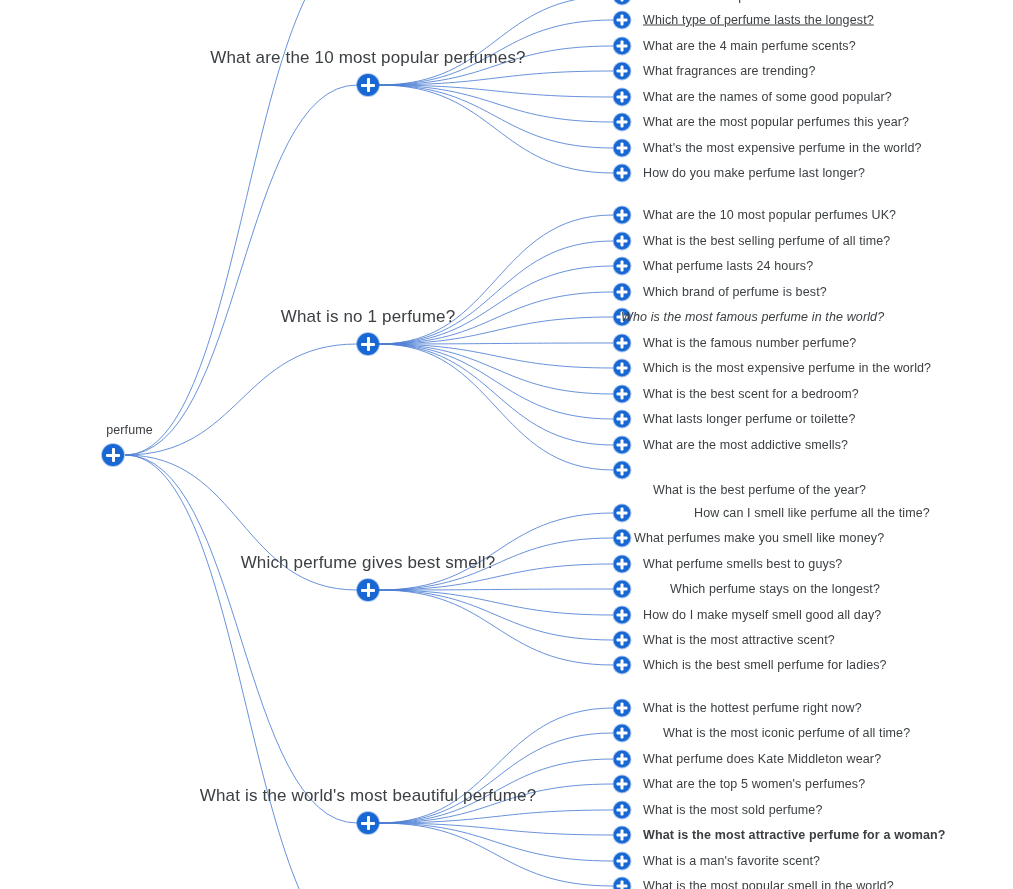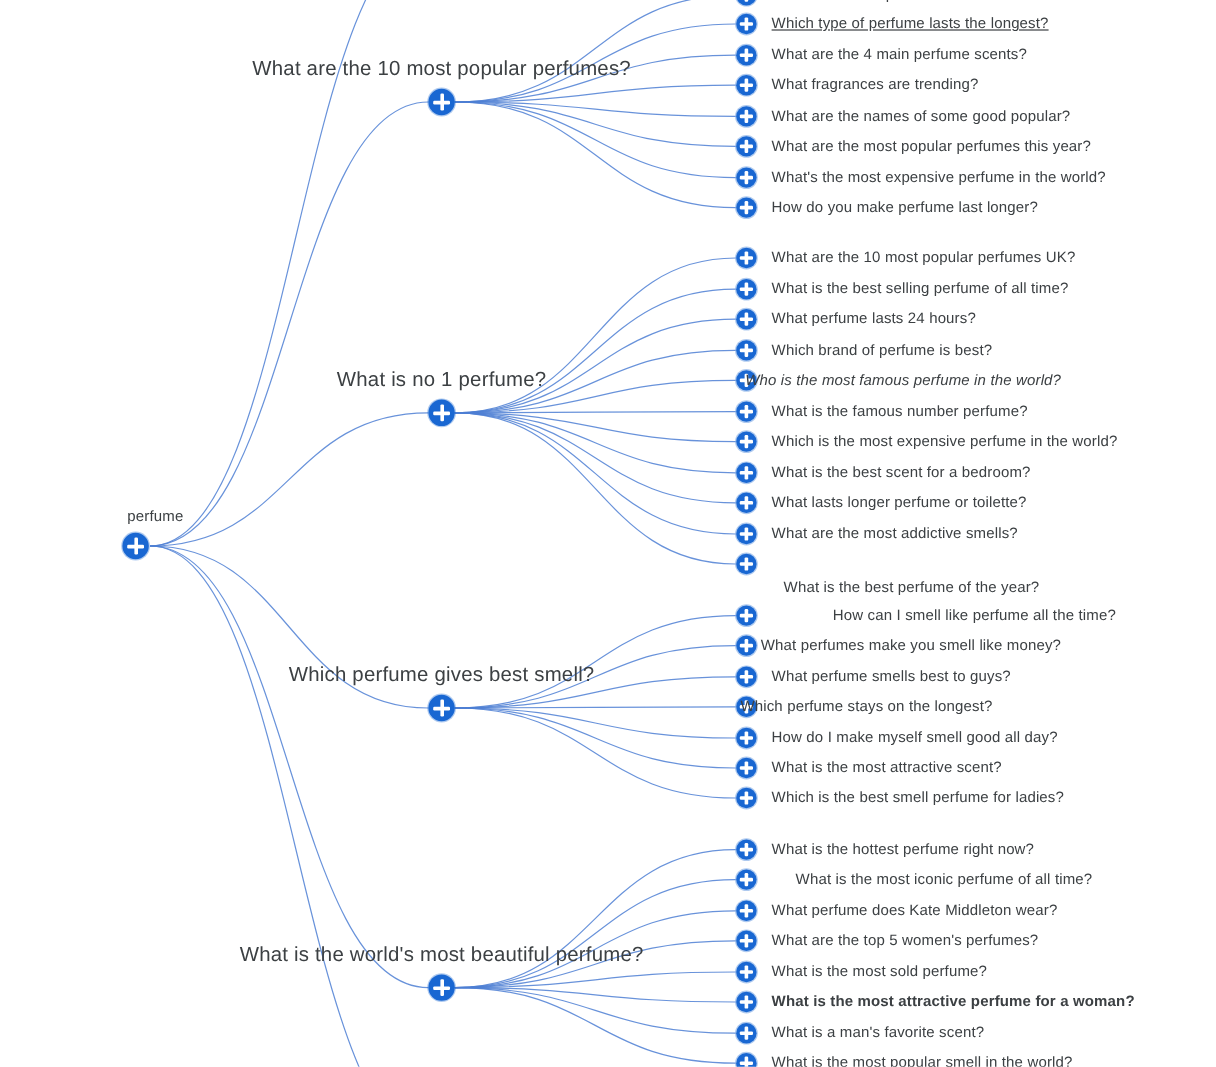--- a/index.html
+++ b/index.html
@@ -180,21 +180,21 @@
       <div class="label label-leaf" style="left: 643px; top: 490px; margin-left: 10px;">What is the best perfume of the year?</div>
       <div class="node node-branch" style="left: 368px; top: 590px;"></div>
       <div class="label label-branch" style="left: 368px; top: 573px;">Which perfume gives best smell?</div>
       <div class="node node-leaf" style="left: 622px; top: 513px;"></div>
       <div class="label label-leaf" style="left: 666px; top: 513px; margin-left: 28px;">How can I smell like perfume all the time?</div>
       <div class="node node-leaf" style="left: 622px; top: 538px;"></div>
       <div class="label label-leaf" style="left: 634px; top: 538px;">What perfumes make you smell like money?</div>
       <div class="node node-leaf" style="left: 622px; top: 564px;"></div>
       <div class="label label-leaf" style="left: 643px; top: 564px;">What perfume smells best to guys?</div>
       <div class="node node-leaf" style="left: 622px; top: 589px;"></div>
-      <div class="label label-leaf" style="left: 617px; top: 589px;">Which perfume stays on the longest?</div>
+      <div class="label label-leaf" style="left: 670px; top: 589px;">Which perfume stays on the longest?</div>
       <div class="node node-leaf" style="left: 622px; top: 615px;"></div>
       <div class="label label-leaf" style="left: 643px; top: 615px;">How do I make myself smell good all day?</div>
       <div class="node node-leaf" style="left: 622px; top: 640px;"></div>
       <div class="label label-leaf" style="left: 643px; top: 640px;">What is the most attractive scent?</div>
       <div class="node node-leaf" style="left: 622px; top: 665px;"></div>
       <div class="label label-leaf" style="left: 643px; top: 665px;">Which is the best smell perfume for ladies?</div>
       <div class="node node-branch" style="left: 368px; top: 823px;"></div>
       <div class="label label-branch" style="left: 368px; top: 806px;">What is the world's most beautiful perfume?</div>
       <div class="node node-leaf" style="left: 622px; top: 708px;"></div>
       <div class="label label-leaf" style="left: 643px; top: 708px;">What is the hottest perfume right now?</div>

